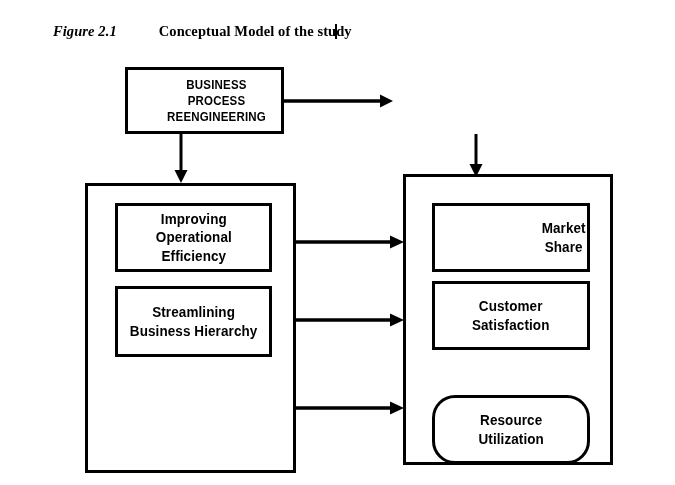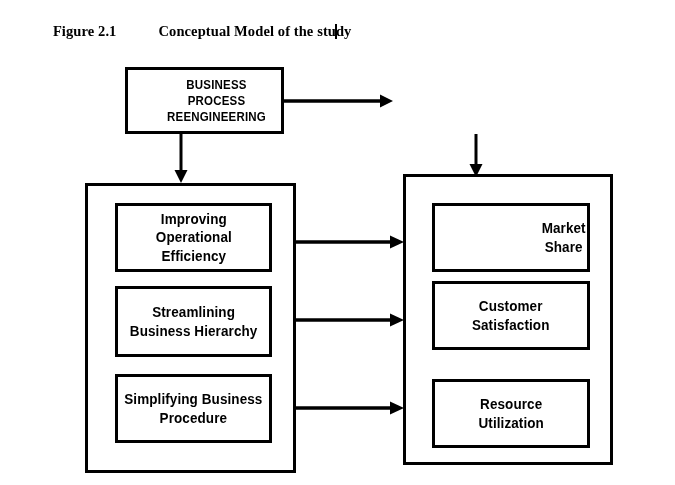--- a/index.html
+++ b/index.html
@@ -21,21 +21,21 @@
     left: 38px;
     top: 6px;
     width: 600px;
     font-family: "Liberation Serif", serif;
     font-weight: bold;
     font-size: 14.5px;
     color: #000000;
     white-space: pre;
     letter-spacing: 0.1px;
   }
-  #caption-number { display: inline; }
+  #caption-number { display: inline; font-style: italic; }
   #caption-gap { display: inline-block; width: 42px; }
   #caption-title { display: inline; margin-top: 32px; }
   
   #caption-caret {
     display: inline-block;
     width: 1.5px;
     height: 15px;
     background: #000000;
     vertical-align: -3px;
     margin: 0 -0.8px;
@@ -127,38 +127,34 @@
     <span class="node-label item-label">Improving
 Operational
 Efficiency</span>
   </div>
 
   <div class="node-box" style="left:115px; top:286px; width:157px; height:71px;">
     <span class="node-label item-label">Streamlining
 Business  Hierarchy</span>
   </div>
 
-  <div class="node-box" style="left:115px; top:374px; width:157px; height:69px;">
-    <span class="node-label item-label">Simplifying   Business
-Procedure</span>
-  </div>
 
   <div class="container-box" style="left:403px; top:174px; width:210px; height:291px;"></div>
 
   <div class="node-box" style="left:432px; top:203px; width:158px; height:69px;justify-content:flex-end;">
     <span class="node-label item-label">Market
 Share</span>
   </div>
 
   <div class="node-box" style="left:432px; top:281px; width:158px; height:69px;">
     <span class="node-label item-label">Customer
 Satisfaction</span>
   </div>
 
-  <div class="node-box" style="left:432px; top:379px; width:158px; height:69px;">
+  <div class="node-box" style="left:432px; top:395px; width:158px; height:69px;border-radius:23px;">
     <span class="node-label item-label">Resource
 Utilization</span>
   </div>
 
   <div class="arrow" style="left:296px; top:234px;">
     <svg width="110" height="16" viewBox="0 0 110 16">
       <line x1="0" y1="8" x2="96" y2="8" stroke="#000000" stroke-width="3.4"></line>
       <polygon points="94,1.5 108,8 94,14.5" fill="#000000"></polygon>
     </svg>
   </div>

